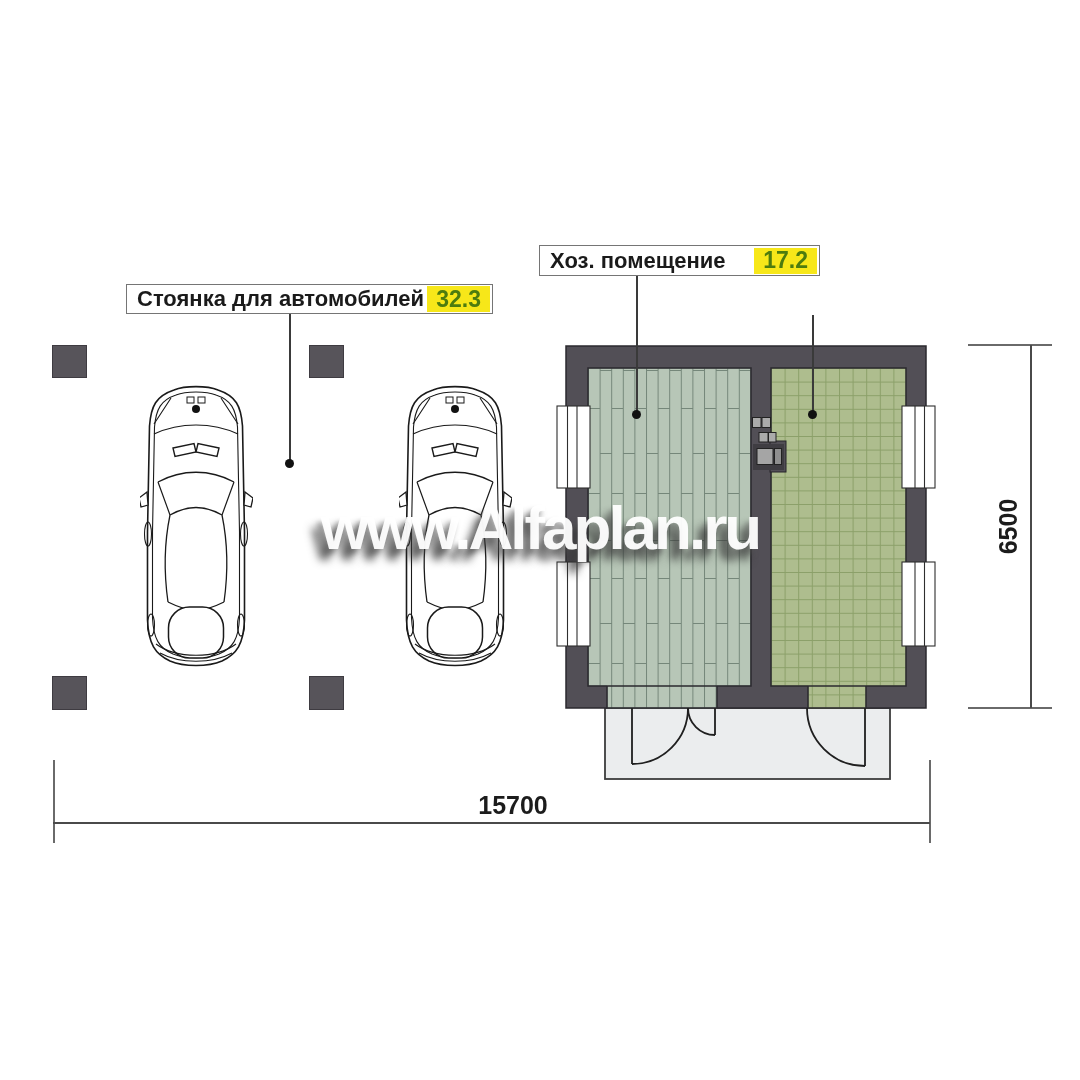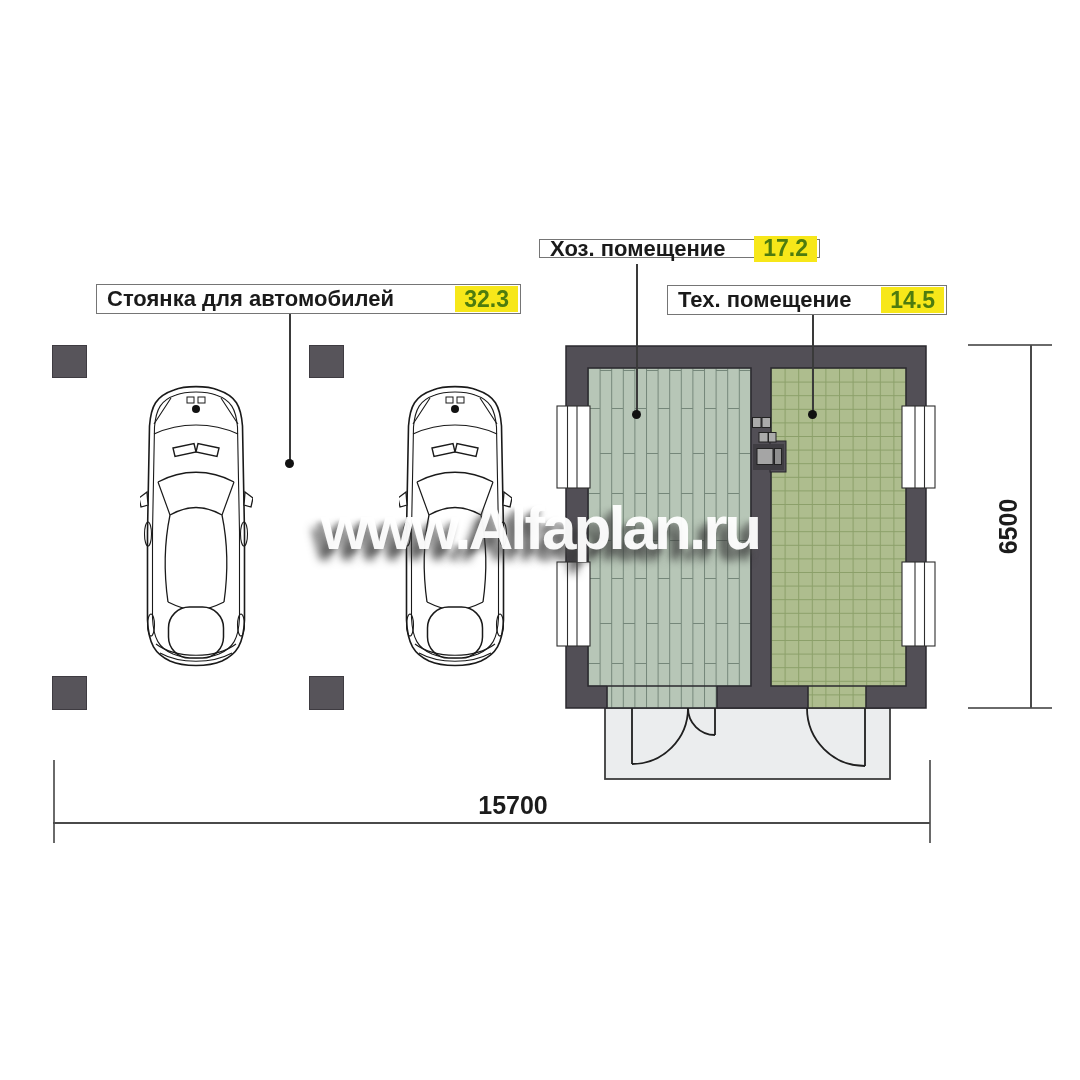--- a/index.html
+++ b/index.html
@@ -162,31 +162,27 @@
     <use href="#car-shape"></use>
   </svg>
 
   <div class="leader" style="left:289px;top:314px;height:149px;"></div>
   <div class="leader-dot" style="left:285px;top:459px;"></div>
   <div class="leader" style="left:636px;top:264px;height:150px;"></div>
   <div class="leader-dot" style="left:632px;top:410px;"></div>
   <div class="leader" style="left:812px;top:315px;height:99px;"></div>
   <div class="leader-dot" style="left:808px;top:410px;"></div>
 
-  <div class="plan-label" style="left:96px;top:284px;width:425px;height:30px;">
+  <div class="plan-label" style="left:126px;top:284px;width:367px;height:30px;">
     <span class="txt">Стоянка для автомобилей</span>
     <span class="area">32.3</span>
   </div>
-  <div class="plan-label" style="left:539px;top:239px;width:281px;height:19px;">
+  <div class="plan-label" style="left:539px;top:245px;width:281px;height:31px;">
     <span class="txt">Хоз. помещение</span>
     <span class="area">17.2</span>
-  </div>
-  <div class="plan-label" style="left:667px;top:285px;width:280px;height:30px;">
-    <span class="txt">Тех. помещение</span>
-    <span class="area">14.5</span>
   </div>
 
   <div class="dim-ext" style="left:53px;top:760px;width:1.5px;height:83px;"></div>
   <div class="dim-ext" style="left:929px;top:760px;width:1.5px;height:83px;"></div>
   <div class="dim-line-h" style="left:53px;top:822px;width:877px;"></div>
   <div class="dim-text" style="left:433px;top:791px;width:160px;text-align:center;">15700</div>
 
   <div class="dim-ext" style="left:968px;top:344px;width:84px;height:1.5px;"></div>
   <div class="dim-ext" style="left:968px;top:707px;width:84px;height:1.5px;"></div>
   <div class="dim-line-v" style="left:1030px;top:345px;height:363px;"></div>

